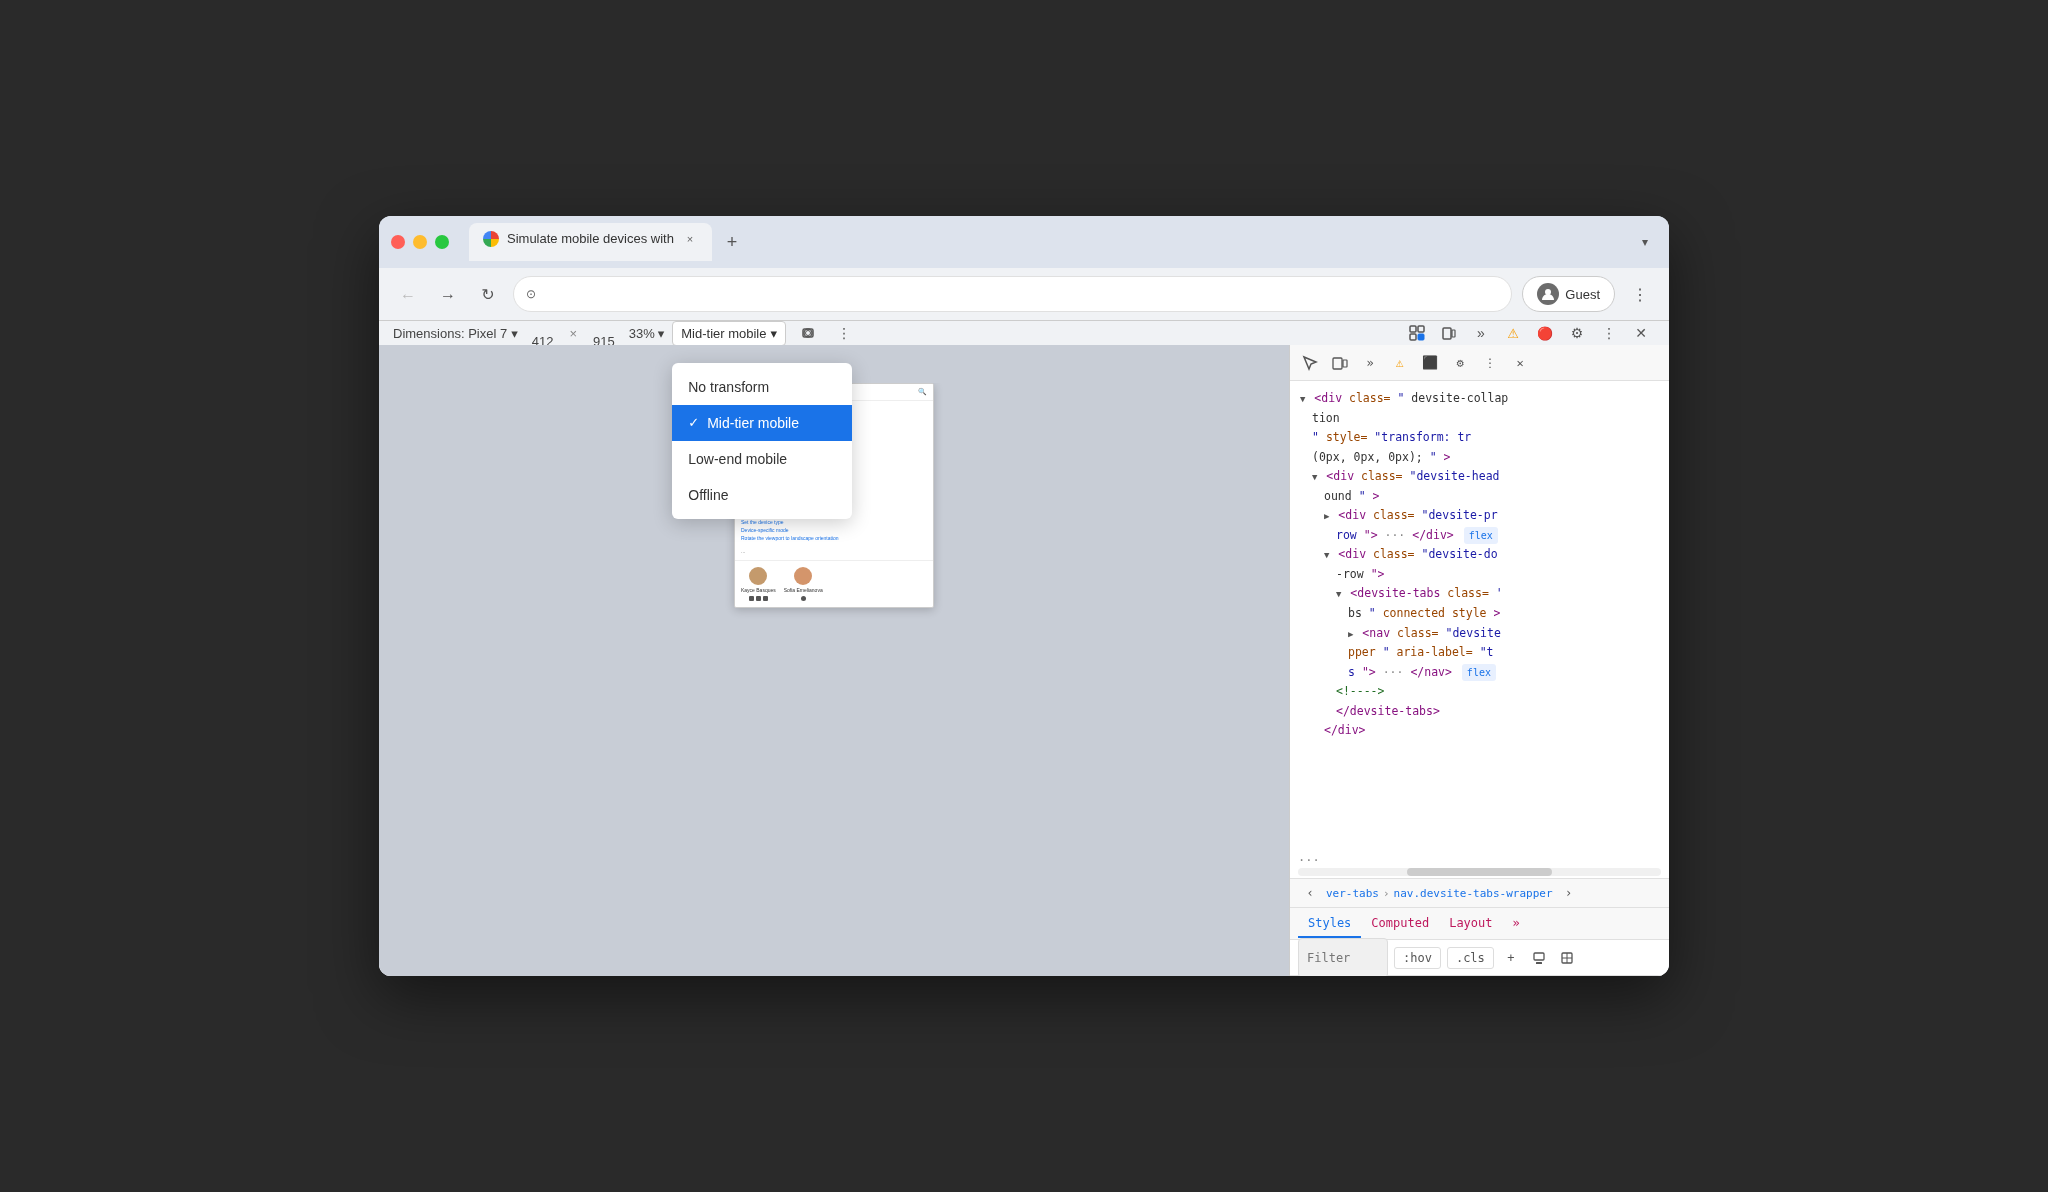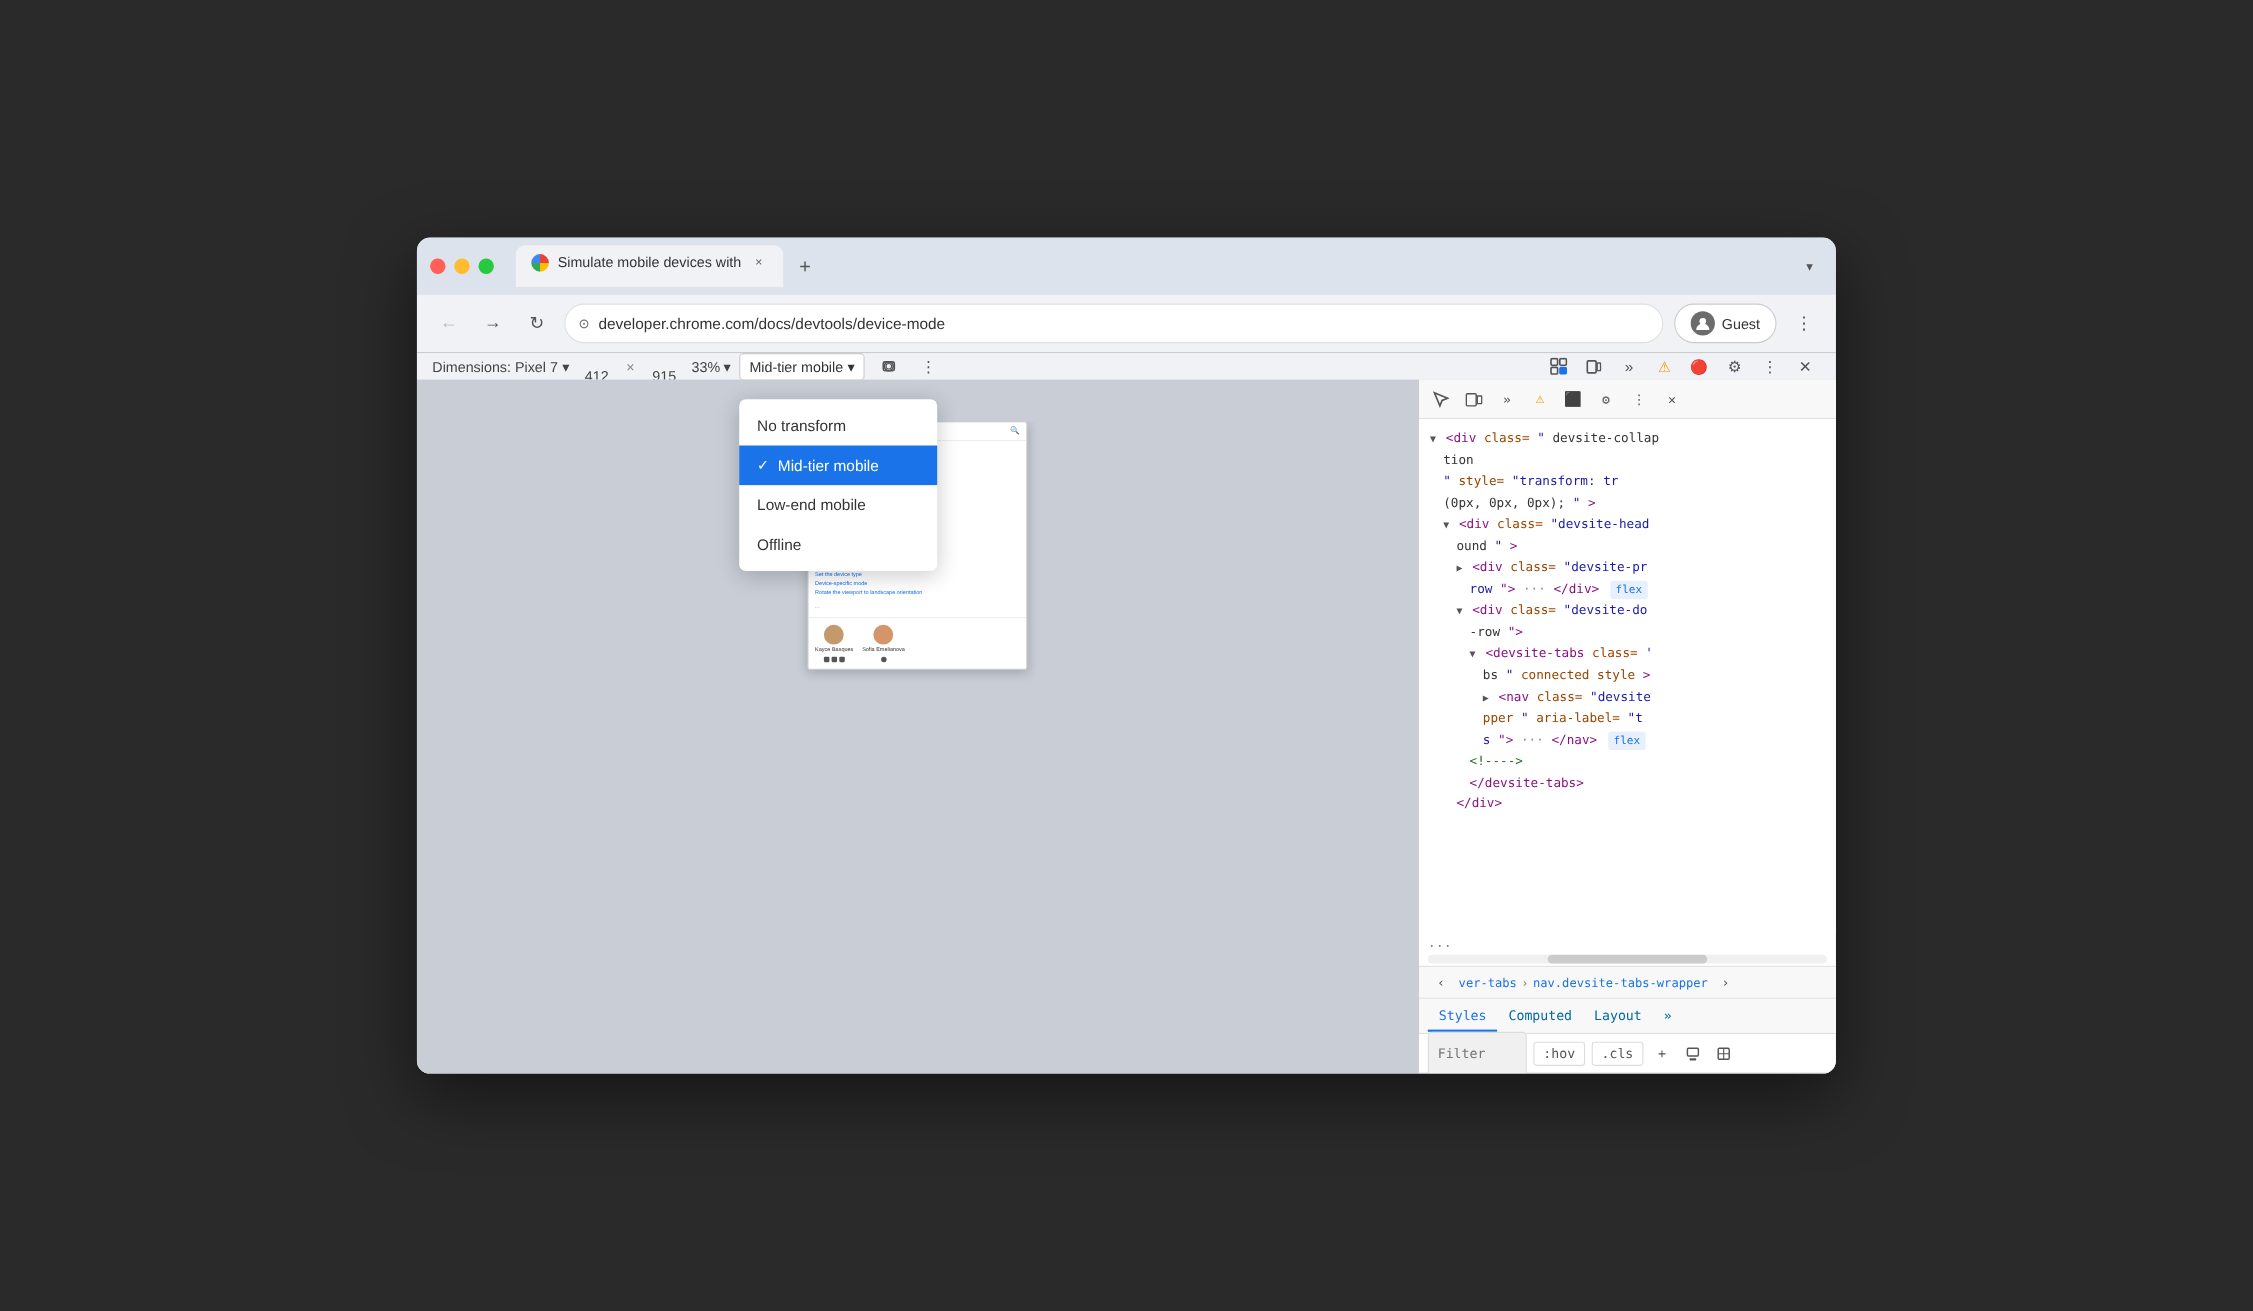--- a/index.html
+++ b/index.html
@@ -494,21 +494,21 @@
       background: #f8f8f8;
       border-bottom: 1px solid #e0e0e0;
       display: flex;
       align-items: center;
       padding: 0 8px;
       height: 32px;
     }
     .devtools-tab {
       padding: 6px 10px;
       font-size: 12px;
-      color: #0369a1;
+      color: #be185d;
       cursor: pointer;
       border-bottom: 2px solid transparent;
     }
     .devtools-tab.active {
       color: #1a73e8;
       border-bottom: 2px solid #1a73e8;
     }
     .devtools-filter {
       padding: 4px 8px;
       display: flex;
@@ -604,21 +604,20 @@
       <div class="chevron-down-btn">▾</div>
     </div>
   </div>
 
   <div class="address-bar-row">
     <div class="nav-btn disabled">←</div>
     <div class="nav-btn">→</div>
     <div class="nav-btn">↻</div>
     <div class="address-box">
       <span class="address-icon">⊙</span>
-      <span class="address-text">developer.chrome.com/docs/devtools/device-mode</span>
     </div>
     <div class="guest-btn">
       <div class="guest-avatar">
         <svg width="14" height="14" viewBox="0 0 14 14">
             <circle cx="7" cy="5" r="3" fill="white"></circle>
             <path d="M1 13c0-3.3 2.7-6 6-6s6 2.7 6 6" fill="white"></path>
           </svg>
       </div>
       <span>Guest</span>
     </div>

